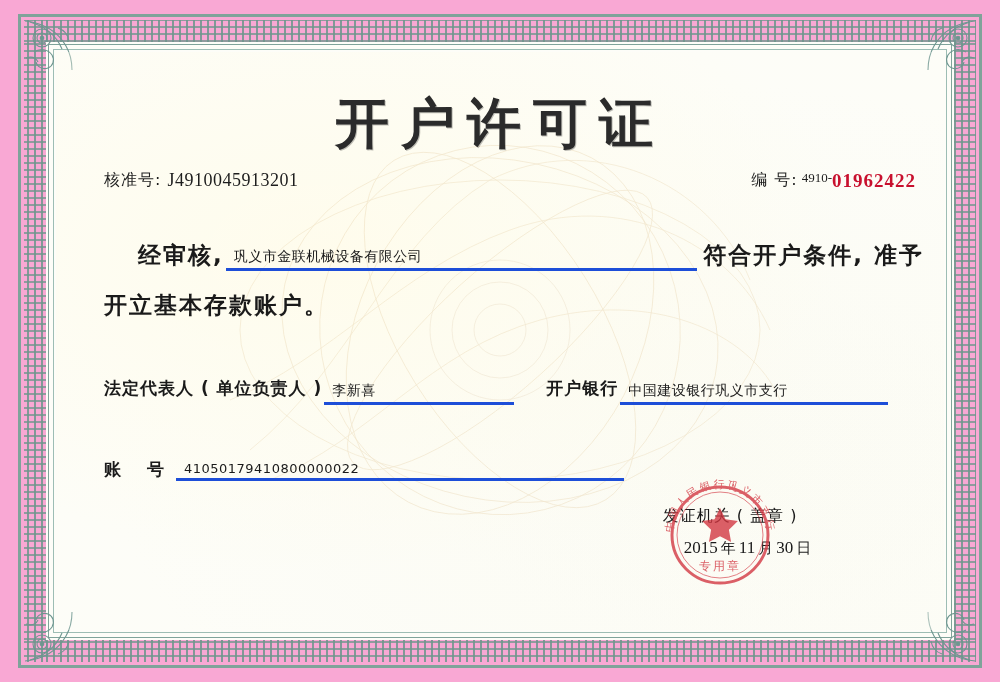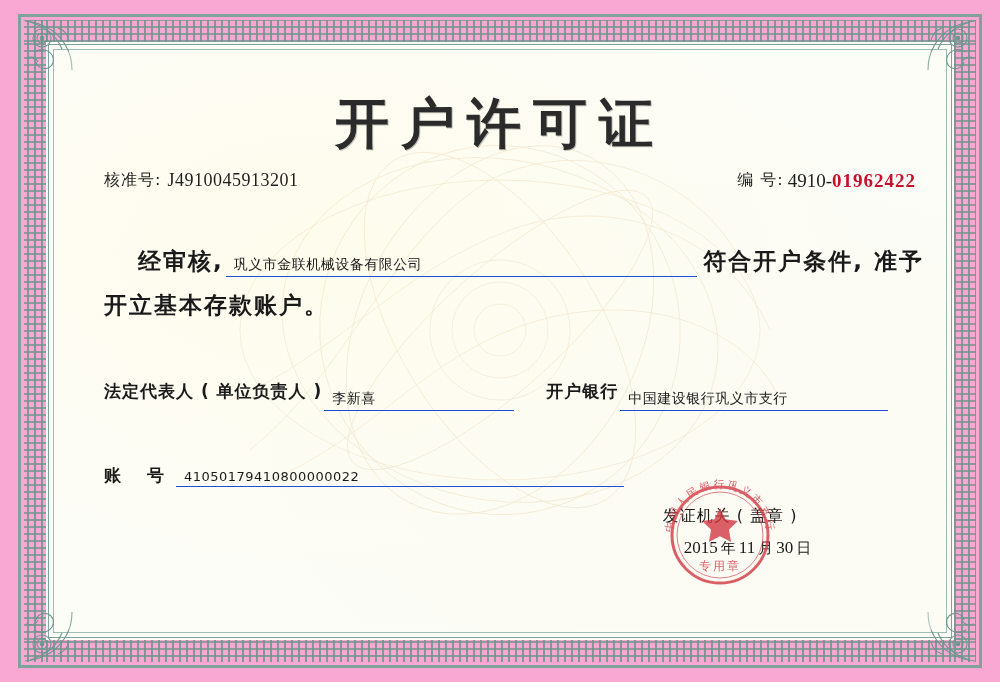--- a/index.html
+++ b/index.html
@@ -135,21 +135,21 @@
     letter-spacing: 0.5px;
   }
   .row-approval .spacer { flex: 1; }
   .row-approval .num-label {
     font-family: "DejaVu Sans", sans-serif;
     font-size: 16px;
     letter-spacing: 1px;
   }
   .row-approval .num-prefix {
     font-family: "Liberation Serif", serif;
-    font-size: 19px;
+    font-size: 13px;
     margin-left: 4px;
   }
   .row-approval .num-red {
     font-family: "Liberation Serif", serif;
     font-size: 19px;
     font-weight: bold;
     color: #c8102e;
     letter-spacing: 1px;
   }
 
@@ -163,22 +163,22 @@
     font-family: "DejaVu Sans", sans-serif;
     font-size: 23px;
     font-weight: bold;
     color: #1a1a1a;
     letter-spacing: 2px;
   }
   .body-line1 .lead { margin-left: 34px; }
   .fill {
     position: relative;
     flex: 1;
-    margin: 12px 6px 0 2px;
-    border-bottom: 1px solid #1d4ed8;
+    margin: 4px 6px 0 2px;
+    border-bottom: 3px solid #1d4ed8;
     height: 26px;
   }
   .fill .filltext {
     position: absolute;
     left: 8px;
     bottom: 2px;
     font-family: "DejaVu Sans", sans-serif;
     font-size: 14px;
     font-weight: normal;
     letter-spacing: 0.5px;

